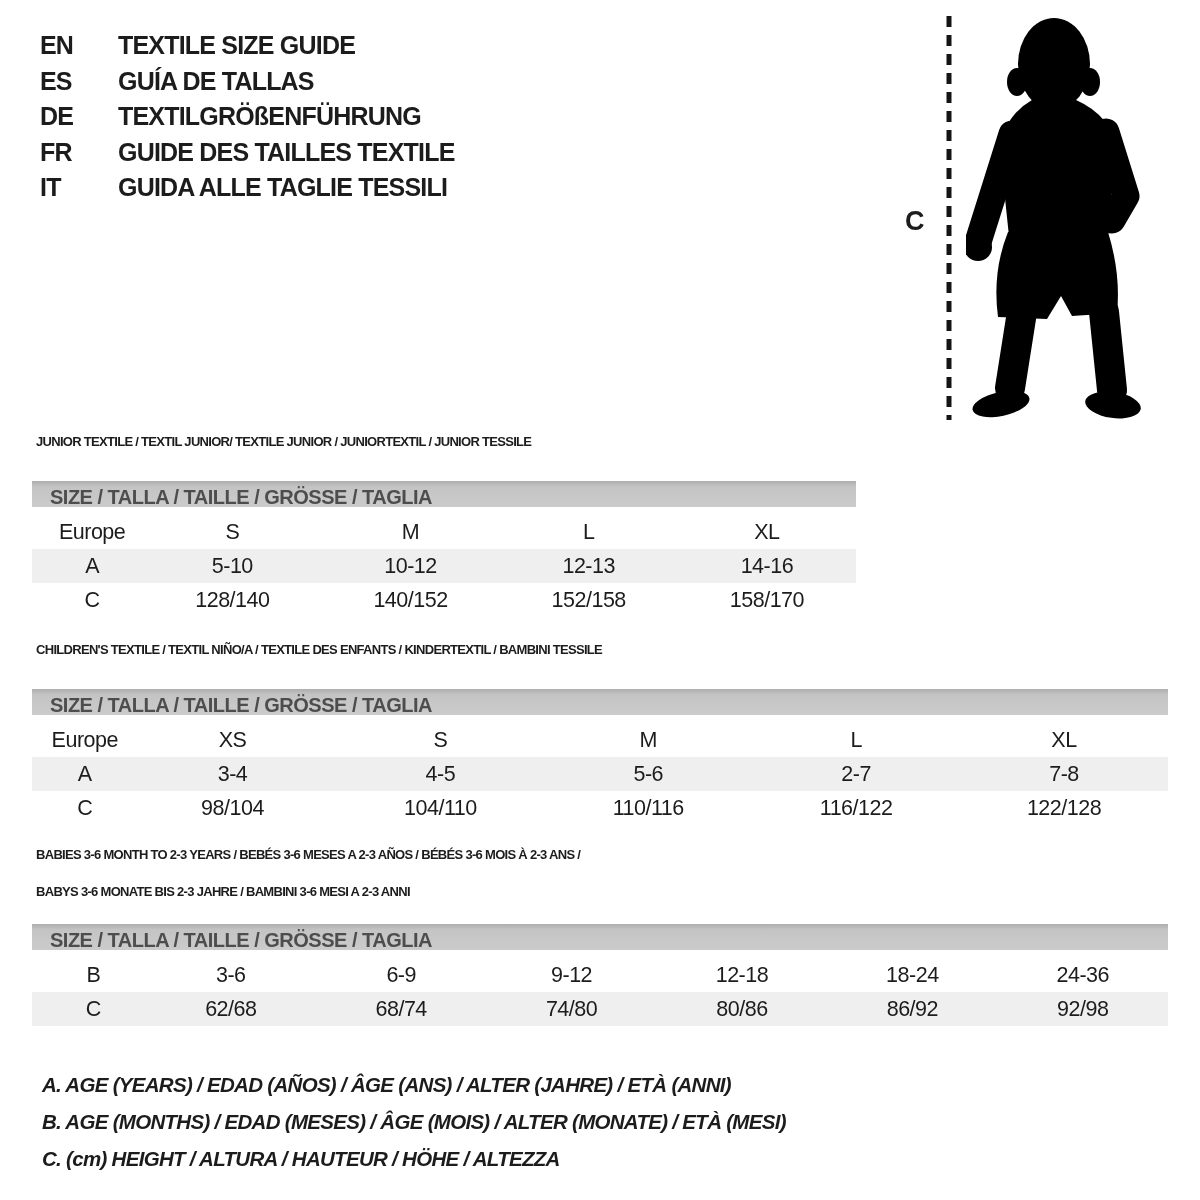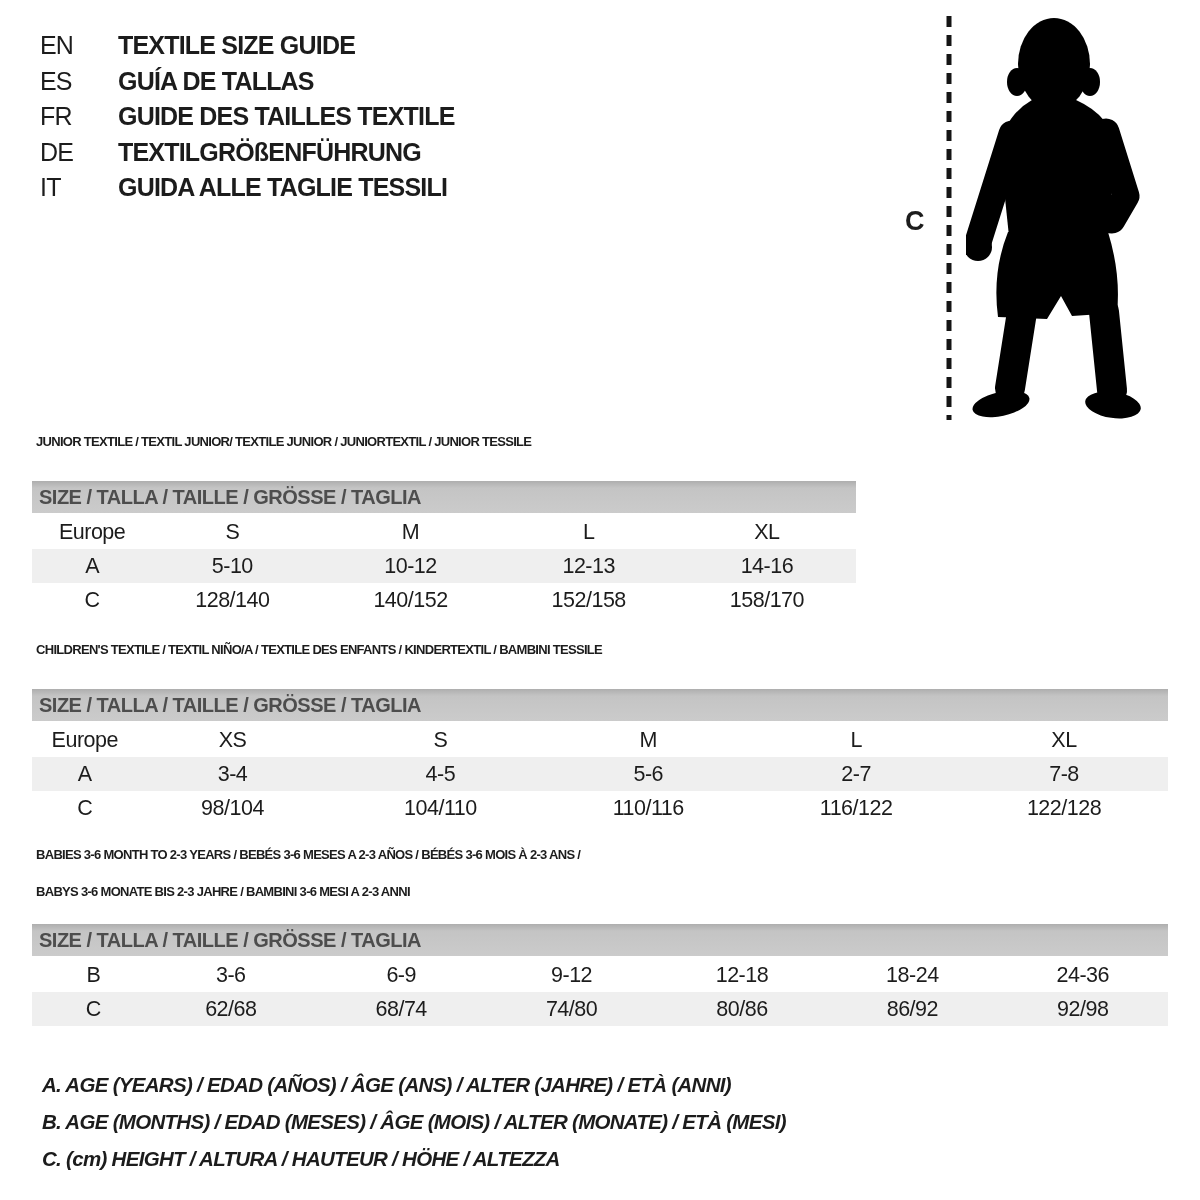--- a/index.html
+++ b/index.html
@@ -12,46 +12,46 @@
     font-family: "Liberation Sans", sans-serif;
     color: #1c1c1c;
     overflow: hidden;
   }
 
   
   .lang-block { position: absolute; left: 40px; top: 28px; }
   .lang-row { display: flex; line-height: 35.5px; }
   .lang-code {
     width: 78px; flex: 0 0 78px;
-    font-size: 25px; font-weight: normal; letter-spacing: -0.8px;
+    font-size: 25px; font-weight: bold; letter-spacing: -0.8px;
   }
   .lang-label { font-size: 25px; font-weight: bold; letter-spacing: -0.8px; white-space: nowrap; }
 
   
   .figure-dash { position: absolute; left: 946px; top: 16px; }
   .figure-c-label {
     position: absolute; left: 905px; top: 206px;
     font-size: 27px; font-weight: bold;
   }
   .figure-silhouette { position: absolute; left: 966px; top: 16px; }
 
   
   .section-title {
     position: absolute; left: 36px;
     font-size: 13px; font-weight: bold; letter-spacing: -0.7px; white-space: nowrap;
   }
   .section-title .line2 { display: block; margin-top: 22px; }
 
   
   .size-header-bar {
-    position: absolute; left: 32px; height: 32px;
+    position: absolute; left: 32px; height: 26px;
     background: linear-gradient(180deg, #aeaeae 0%, #c4c4c4 22%, #cbcbcb 100%);
     color: #4d4d4d;
     font-size: 20px; font-weight: bold; letter-spacing: -0.5px;
-    line-height: 33px; padding-left: 7px;
+    line-height: 33px; padding-left: 18px;
   }
 
   
   .size-table {
     position: absolute; left: 32px;
     border-collapse: collapse; table-layout: fixed;
   }
   .size-table tr { height: 34px; }
   .size-table tr:nth-child(even) { background: #efefef; }
   .size-table th {
@@ -78,26 +78,26 @@
   <section class="lang-block">
     <div class="lang-row">
       <span class="lang-code">EN</span>
       <span class="lang-label">TEXTILE SIZE GUIDE</span>
     </div>
     <div class="lang-row">
       <span class="lang-code">ES</span>
       <span class="lang-label">GUÍA DE TALLAS</span>
     </div>
     <div class="lang-row">
+      <span class="lang-code">DE</span>
+      <span class="lang-label">TEXTILGRÖßENFÜHRUNG</span>
+    </div>
+    <div class="lang-row">
       <span class="lang-code">FR</span>
       <span class="lang-label">GUIDE DES TAILLES TEXTILE</span>
-    </div>
-    <div class="lang-row">
-      <span class="lang-code">DE</span>
-      <span class="lang-label">TEXTILGRÖßENFÜHRUNG</span>
     </div>
     <div class="lang-row">
       <span class="lang-code">IT</span>
       <span class="lang-label">GUIDA ALLE TAGLIE TESSILI</span>
     </div>
   </section>
 
   <svg class="figure-dash" width="6" height="404">
     <line x1="3" y1="0" x2="3" y2="404" stroke="#141414" stroke-width="5" stroke-dasharray="11 8"></line>
   </svg>

